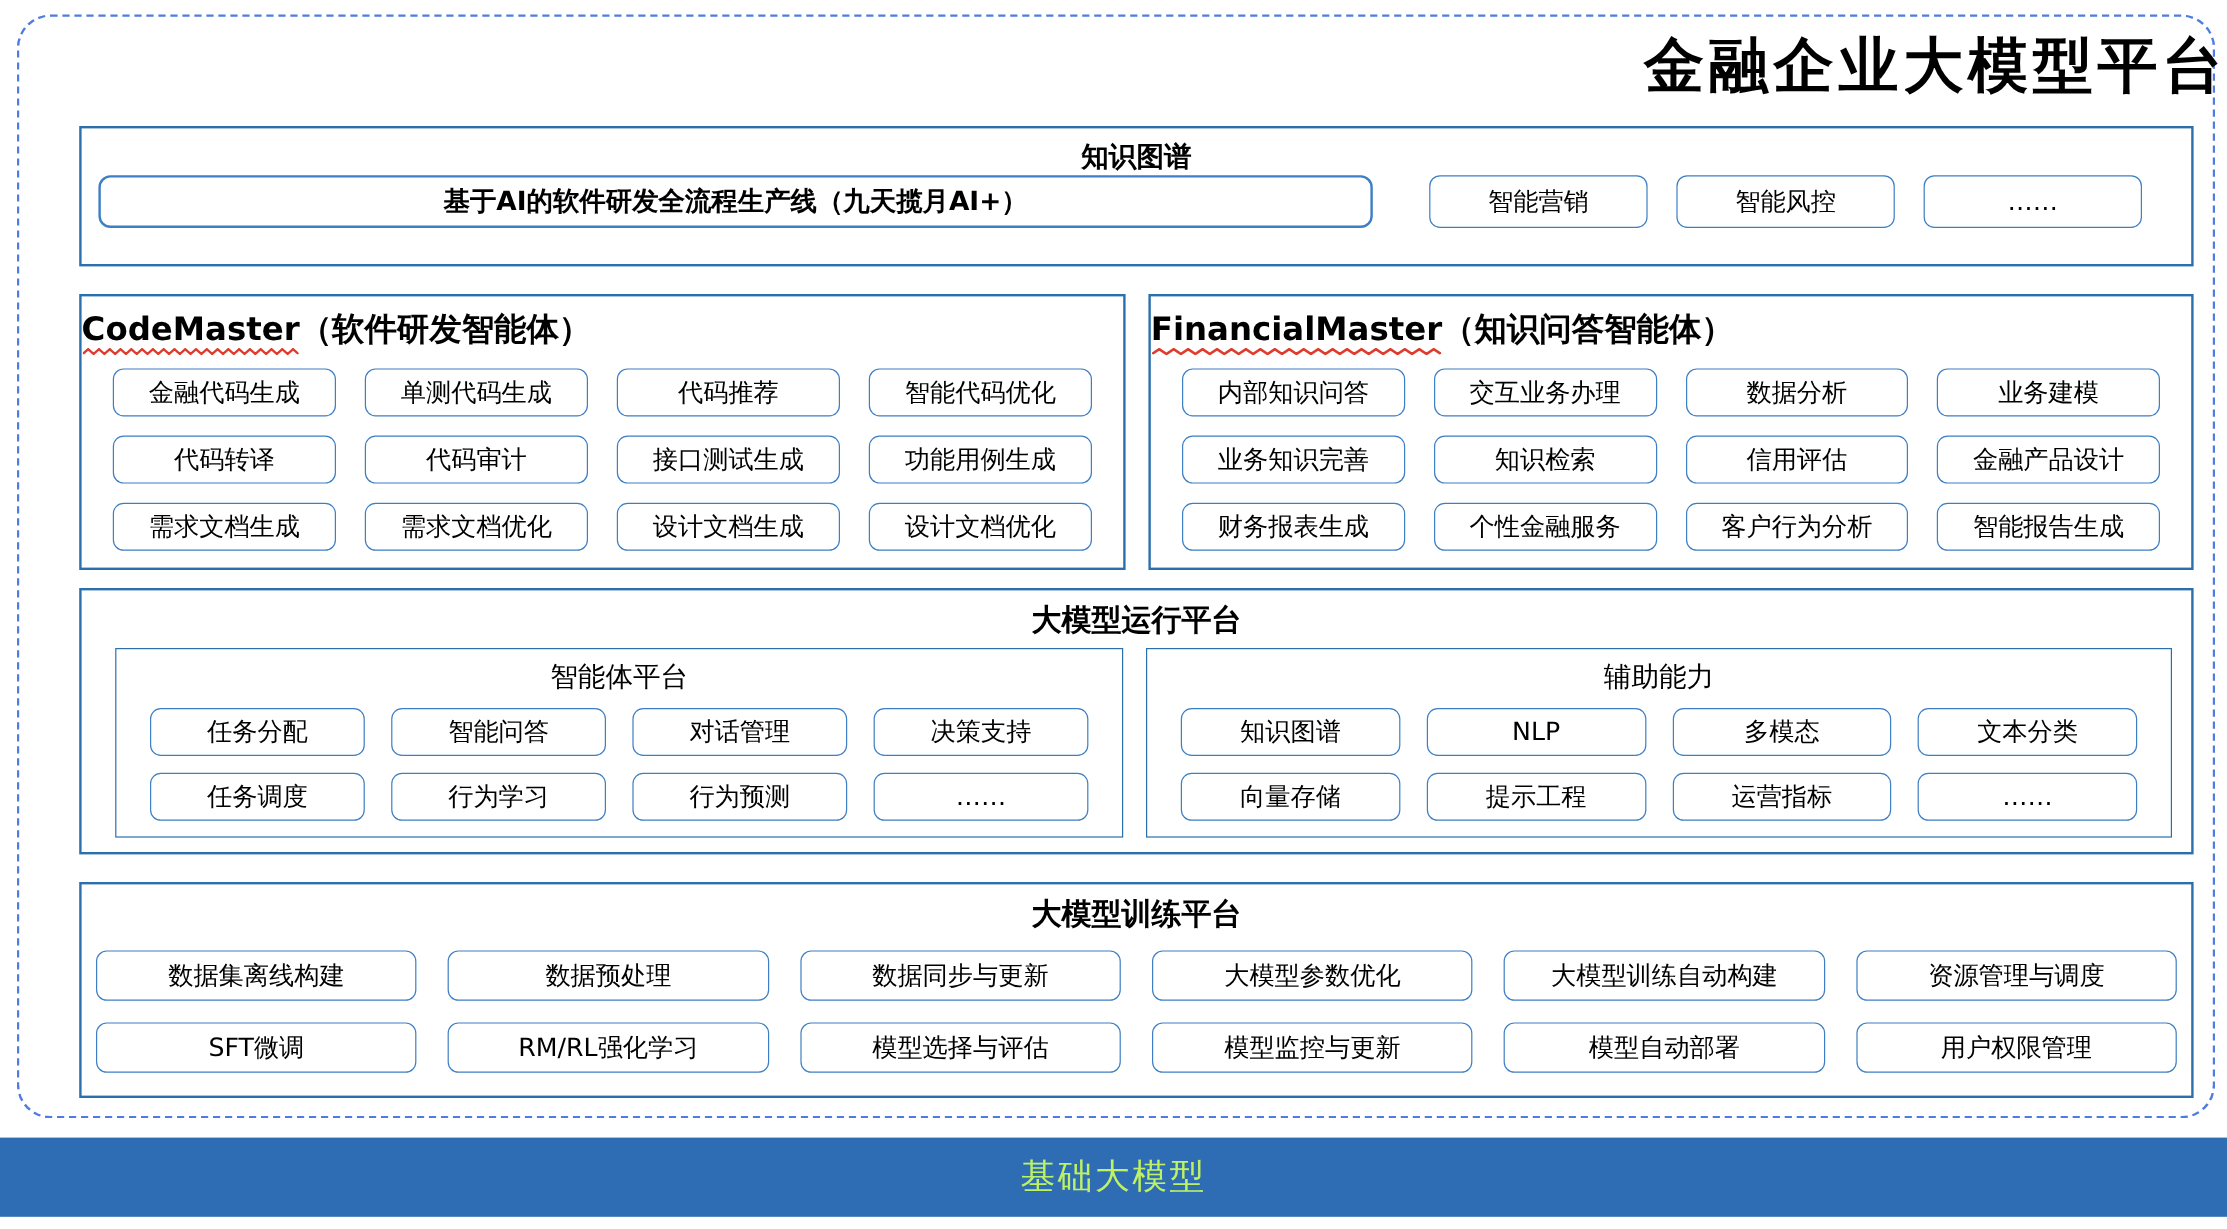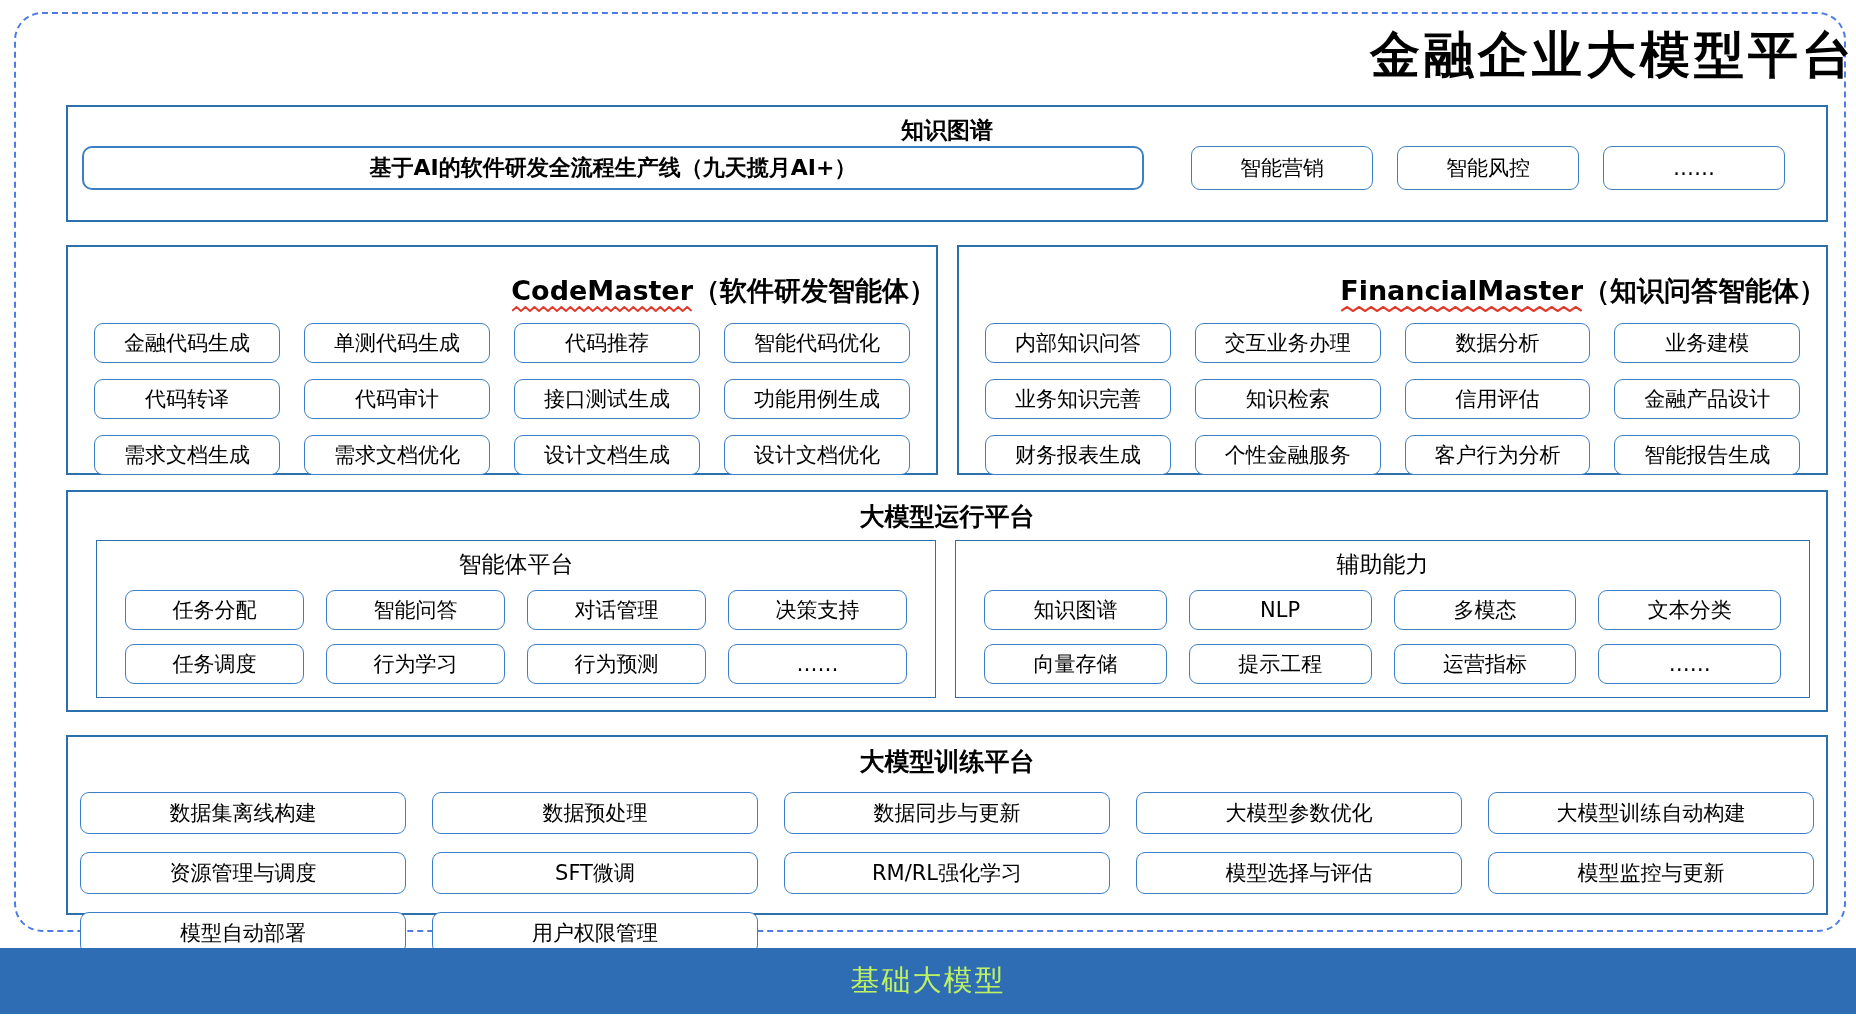--- a/index.html
+++ b/index.html
@@ -40,41 +40,41 @@
   .chip{
     border:1.5px solid #3d7fc4;border-radius:9px;background:#fff;
     display:flex;align-items:center;justify-content:center;
     font-size:21px;box-sizing:border-box;height:40px;
     white-space:nowrap;overflow:hidden;
   }
   
   .sec2L{left:66px;top:245px;width:872px;height:230px;}
   .sec2R{left:957px;top:245px;width:871px;height:230px;}
   .agent-title{
-    text-align:right;font-weight:bold;font-size:27px;padding-top:26px;line-height:36px;
+    text-align:left;font-weight:bold;font-size:27px;padding-top:10px;line-height:36px;
   }
   .en-wrap{position:relative;display:inline-block;}
   svg.squiggle{position:absolute;left:1px;bottom:-3px;width:calc(100% - 2px);height:6px;}
   .grid4{
     display:grid;grid-template-columns:repeat(4,1fr);
     column-gap:24px;row-gap:16px;padding:14px 26px 12px;
   }
   
   .sec3{left:66px;top:490px;width:1762px;height:222px;}
   .sub-box{
     position:absolute;border:1.5px solid #2c6fad;box-sizing:border-box;background:#fff;
   }
   .sub-agent{left:28px;top:48px;width:840px;height:158px;}
   .sub-aux{left:887px;top:48px;width:855px;height:158px;}
   .sub-title{text-align:center;font-size:23px;padding-top:8px;font-weight:normal;}
   .sub-box .grid4{column-gap:22px;row-gap:14px;padding:10px 28px 0;}
   
   .sec4{left:66px;top:735px;width:1762px;height:180px;}
   .grid6{
-    display:grid;grid-template-columns:repeat(5,1fr);
+    display:grid;grid-template-columns:repeat(6,1fr);
     column-gap:26px;row-gap:18px;padding:14px 12px 0;
   }
   .grid6 .chip{height:42px;}
   
   .foundation{
     position:absolute;left:0;top:948px;width:1856px;height:66px;
     background:#2e6db4;color:#bef264;display:flex;align-items:center;justify-content:center;
     font-size:29px;letter-spacing:2px;
   }
 </style>

